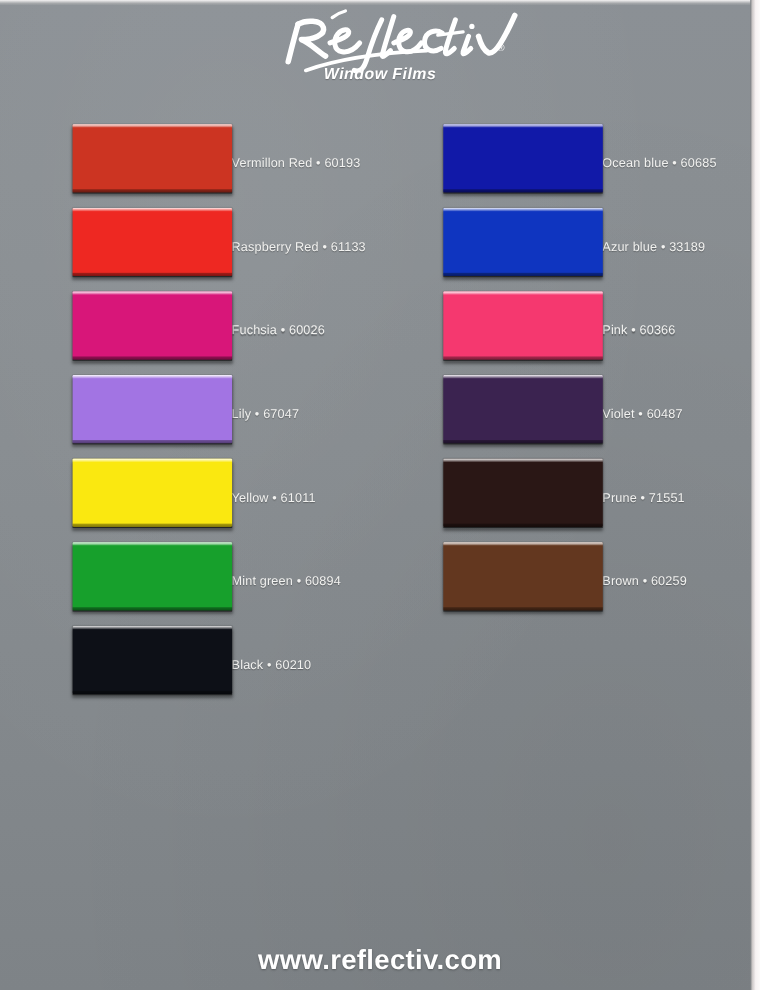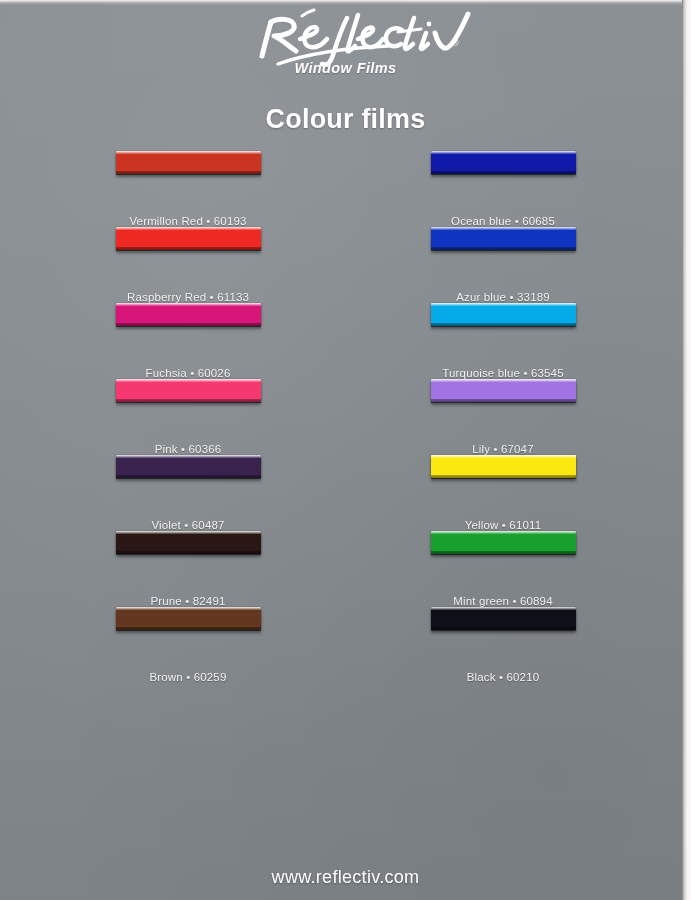--- a/index.html
+++ b/index.html
@@ -129,23 +129,22 @@
     width: 560px;
     display: grid;
     grid-template-columns: 1fr 1fr;
     column-gap: 70px;
     row-gap: 0;
   }
 
   .swatch-cell {
     height: 76px;
     display: flex;
-    flex-direction: column;
+    flex-direction: row;
     align-items: center;
-    gap: 32px;
   }
 
   .swatch-chip {
     position: relative;
     width: 145px;
     height: 62px;
     box-sizing: border-box;
     border-radius: 1px;
     box-shadow:
       0 3px 3px rgba(0,0,0,0.42),
@@ -186,22 +185,22 @@
   #footer {
     position: absolute;
     left: 0;
     right: 0;
     bottom: 12px;
     z-index: 4;
     text-align: center;
   }
   #footer-url {
     color: #ffffff;
-    font-size: 18px;
-    font-weight: normal;
+    font-size: 25px;
+    font-weight: bold;
     letter-spacing: 0.3px;
     font-family: "Liberation Sans", sans-serif;
     text-shadow: 0 1px 2px rgba(0,0,0,0.3);
     text-decoration: none;
     text-align: center;
   }
 </style>
 </head>
 <body>
 
@@ -241,21 +240,20 @@
             <path d="M219 27 C221 34, 224 40, 228 42 C234 44, 243 28, 252 8" stroke-width="5"></path>
 
             <path d="M62 58 C90 48, 130 42, 172 40" stroke-width="3.4"></path>
           </g>
           <text x="236" y="40" fill="#ffffff" font-family="Liberation Sans, sans-serif" font-size="9">®</text>
         </svg>
       </div>
       <div id="logo-subtitle">Window Films</div>
     </div>
 
-    <div id="page-title">Colour films</div>
   </div>
 
   <div id="swatch-grid">
 
     <div class="swatch-cell">
       <div class="swatch-chip" style="background:#cc3422"></div>
       <div class="swatch-label">Vermillon Red • 60193</div>
     </div>
     <div class="swatch-cell">
       <div class="swatch-chip" style="background:#1119a8"></div>
@@ -268,24 +266,20 @@
     </div>
     <div class="swatch-cell">
       <div class="swatch-chip" style="background:#0f35c0"></div>
       <div class="swatch-label">Azur blue • 33189</div>
     </div>
 
     <div class="swatch-cell">
       <div class="swatch-chip" style="background:#d81679"></div>
       <div class="swatch-label">Fuchsia • 60026</div>
     </div>
-    <div class="swatch-cell">
-      <div class="swatch-chip" style="background:#03abe8"></div>
-      <div class="swatch-label">Turquoise blue • 63545</div>
-    </div>
 
     <div class="swatch-cell">
       <div class="swatch-chip" style="background:#f5386f"></div>
       <div class="swatch-label">Pink • 60366</div>
     </div>
     <div class="swatch-cell">
       <div class="swatch-chip" style="background:#a274e3"></div>
       <div class="swatch-label">Lily • 67047</div>
     </div>
 
@@ -293,21 +287,21 @@
       <div class="swatch-chip" style="background:#3b2350"></div>
       <div class="swatch-label">Violet • 60487</div>
     </div>
 
     <div class="swatch-cell">
       <div class="swatch-chip" style="background:#fae810"></div>
       <div class="swatch-label">Yellow • 61011</div>
     </div>
     <div class="swatch-cell">
       <div class="swatch-chip" style="background:#2a1715"></div>
-      <div class="swatch-label">Prune • 82491</div>
+      <div class="swatch-label">Prune • 71551</div>
     </div>
 
     <div class="swatch-cell">
       <div class="swatch-chip" style="background:#17a02c"></div>
       <div class="swatch-label">Mint green • 60894</div>
     </div>
     <div class="swatch-cell">
       <div class="swatch-chip" style="background:#63371f"></div>
       <div class="swatch-label">Brown • 60259</div>
     </div>

